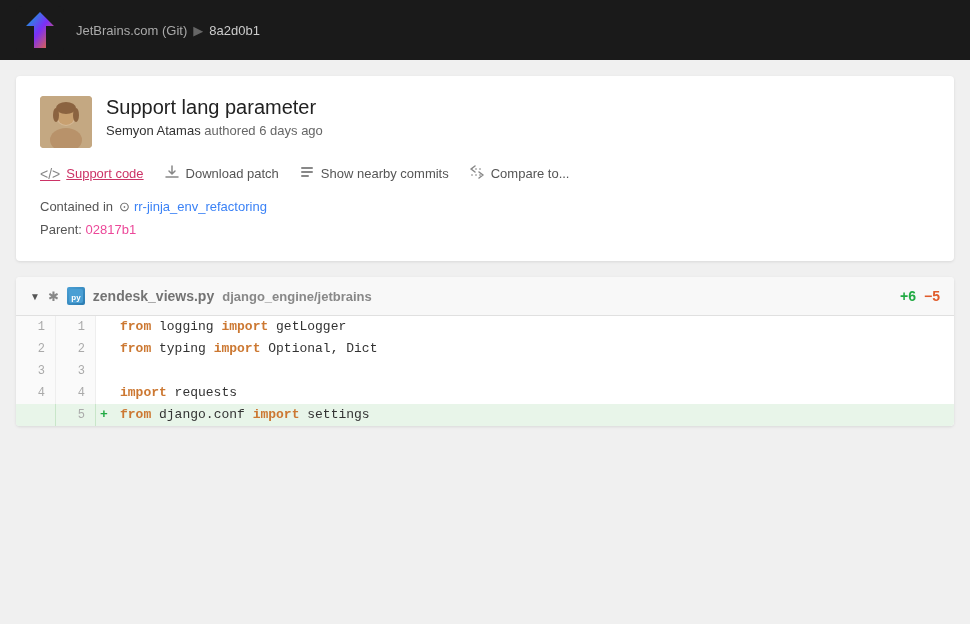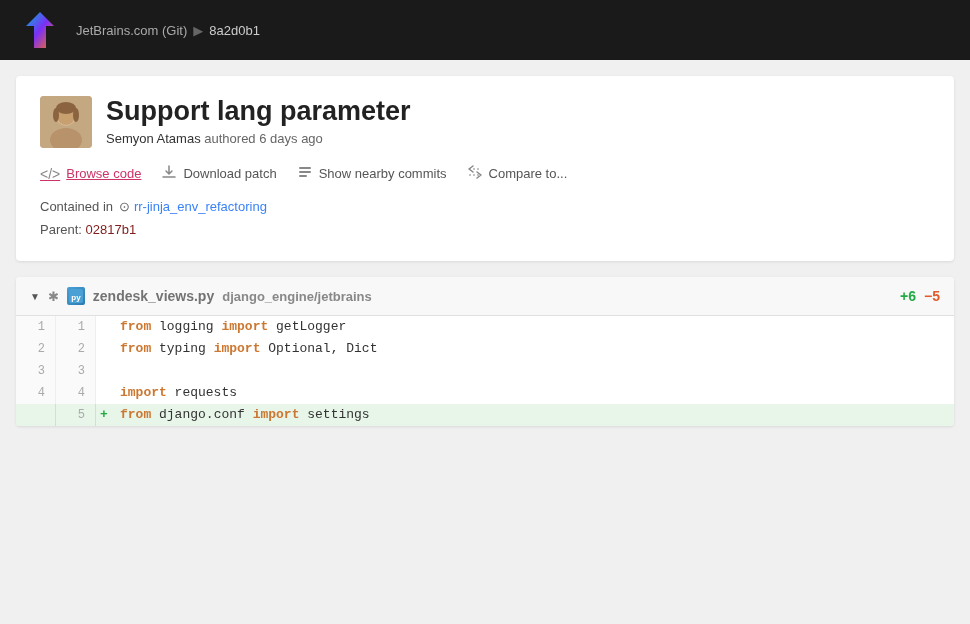--- a/index.html
+++ b/index.html
@@ -61,22 +61,22 @@
       overflow: hidden;
       flex-shrink: 0;
       background: #c8a882;
     }
 
     .commit-info {
       flex: 1;
     }
 
     .commit-title {
-      font-size: 27px;
-      font-weight: 700;
+      font-size: 20px;
+      font-weight: 400;
       color: #222;
       margin-bottom: 4px;
     }
 
     .commit-meta {
       color: #666;
       font-size: 13px;
     }
 
     .commit-meta .author {
@@ -135,21 +135,21 @@
     .branch-icon {
       color: #666;
     }
 
     
     .parent-row {
       font-size: 13px;
       color: #555;
     }
     .parent-row .parent-link {
-      color: #7f1d1d;
+      color: #ec4899;
       text-decoration: none;
     }
 
     
     .diff-section {
       background: #fff;
       margin: 0 16px 16px;
       border-radius: 4px;
       box-shadow: 0 1px 3px rgba(0,0,0,0.1);
       overflow: hidden;
@@ -315,21 +315,21 @@
         <span class="author">Semyon Atamas</span>
         <span> authored </span>
         <span>6 days ago</span>
       </div>
     </div>
   </div>
 
   <div class="actions-row">
     <a class="action-btn browse-code" href="#">
       <span class="action-icon">&lt;/&gt;</span>
-      <span>Browse code</span>
+      <span>Support code</span>
     </a>
 
     <a class="action-btn" href="#">
       <span class="action-icon">
         <svg width="16" height="16" viewBox="0 0 16 16" fill="none" xmlns="http://www.w3.org/2000/svg">
           <path d="M8 2v8M5 7l3 3 3-3" stroke="#888" stroke-width="1.5" stroke-linecap="round"></path>
           <path d="M2 13h12" stroke="#888" stroke-width="1.5" stroke-linecap="round"></path>
         </svg>
       </span>
       <span>Download patch</span>

